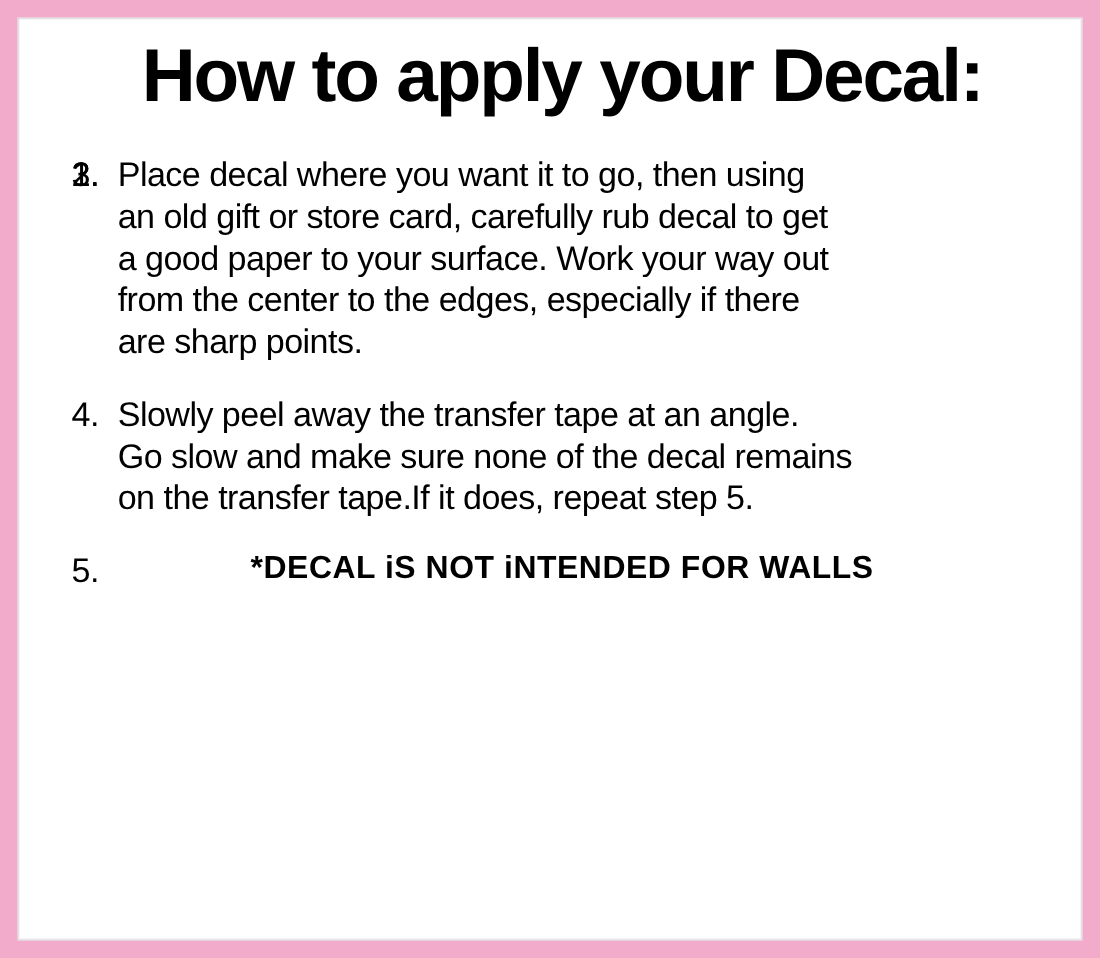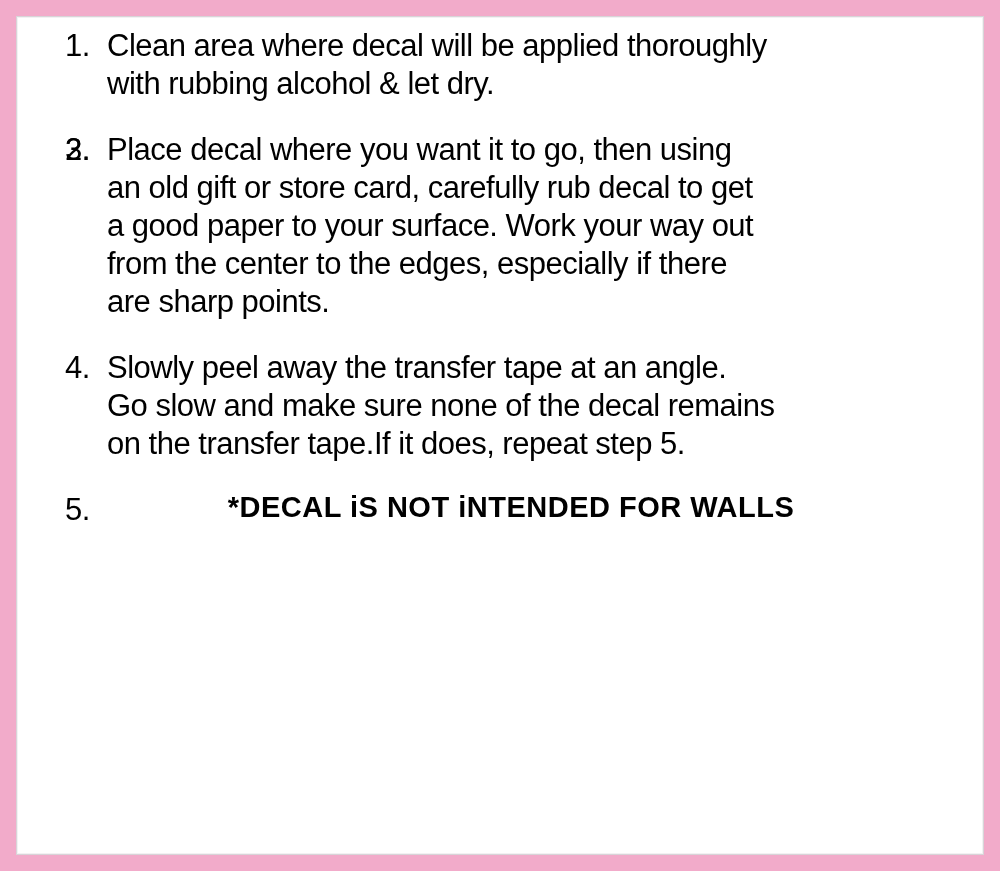--- a/index.html
+++ b/index.html
@@ -60,27 +60,26 @@
     font-weight: bold;
     letter-spacing: 0.5px;
   }
 </style>
 </head>
 <body>
 
 <div class="frame">
   <div class="card">
 
+    <h1 class="title">How to apply your Decal:</h1>
 
     <div class="steps">
 
       <div class="step">
         <span class="step-num">1.</span>
-        <span class="step-text">Clean area where decal will be applied thoroughly
-with rubbing alcohol &amp; let dry.</span>
       </div>
 
       <div class="step">
         <span class="step-num">2.</span>
       </div>
 
       <div class="step">
         <span class="step-num">3.</span>
         <span class="step-text">Place decal where you want it to go, then using
 an old gift or store card, carefully rub decal to get

